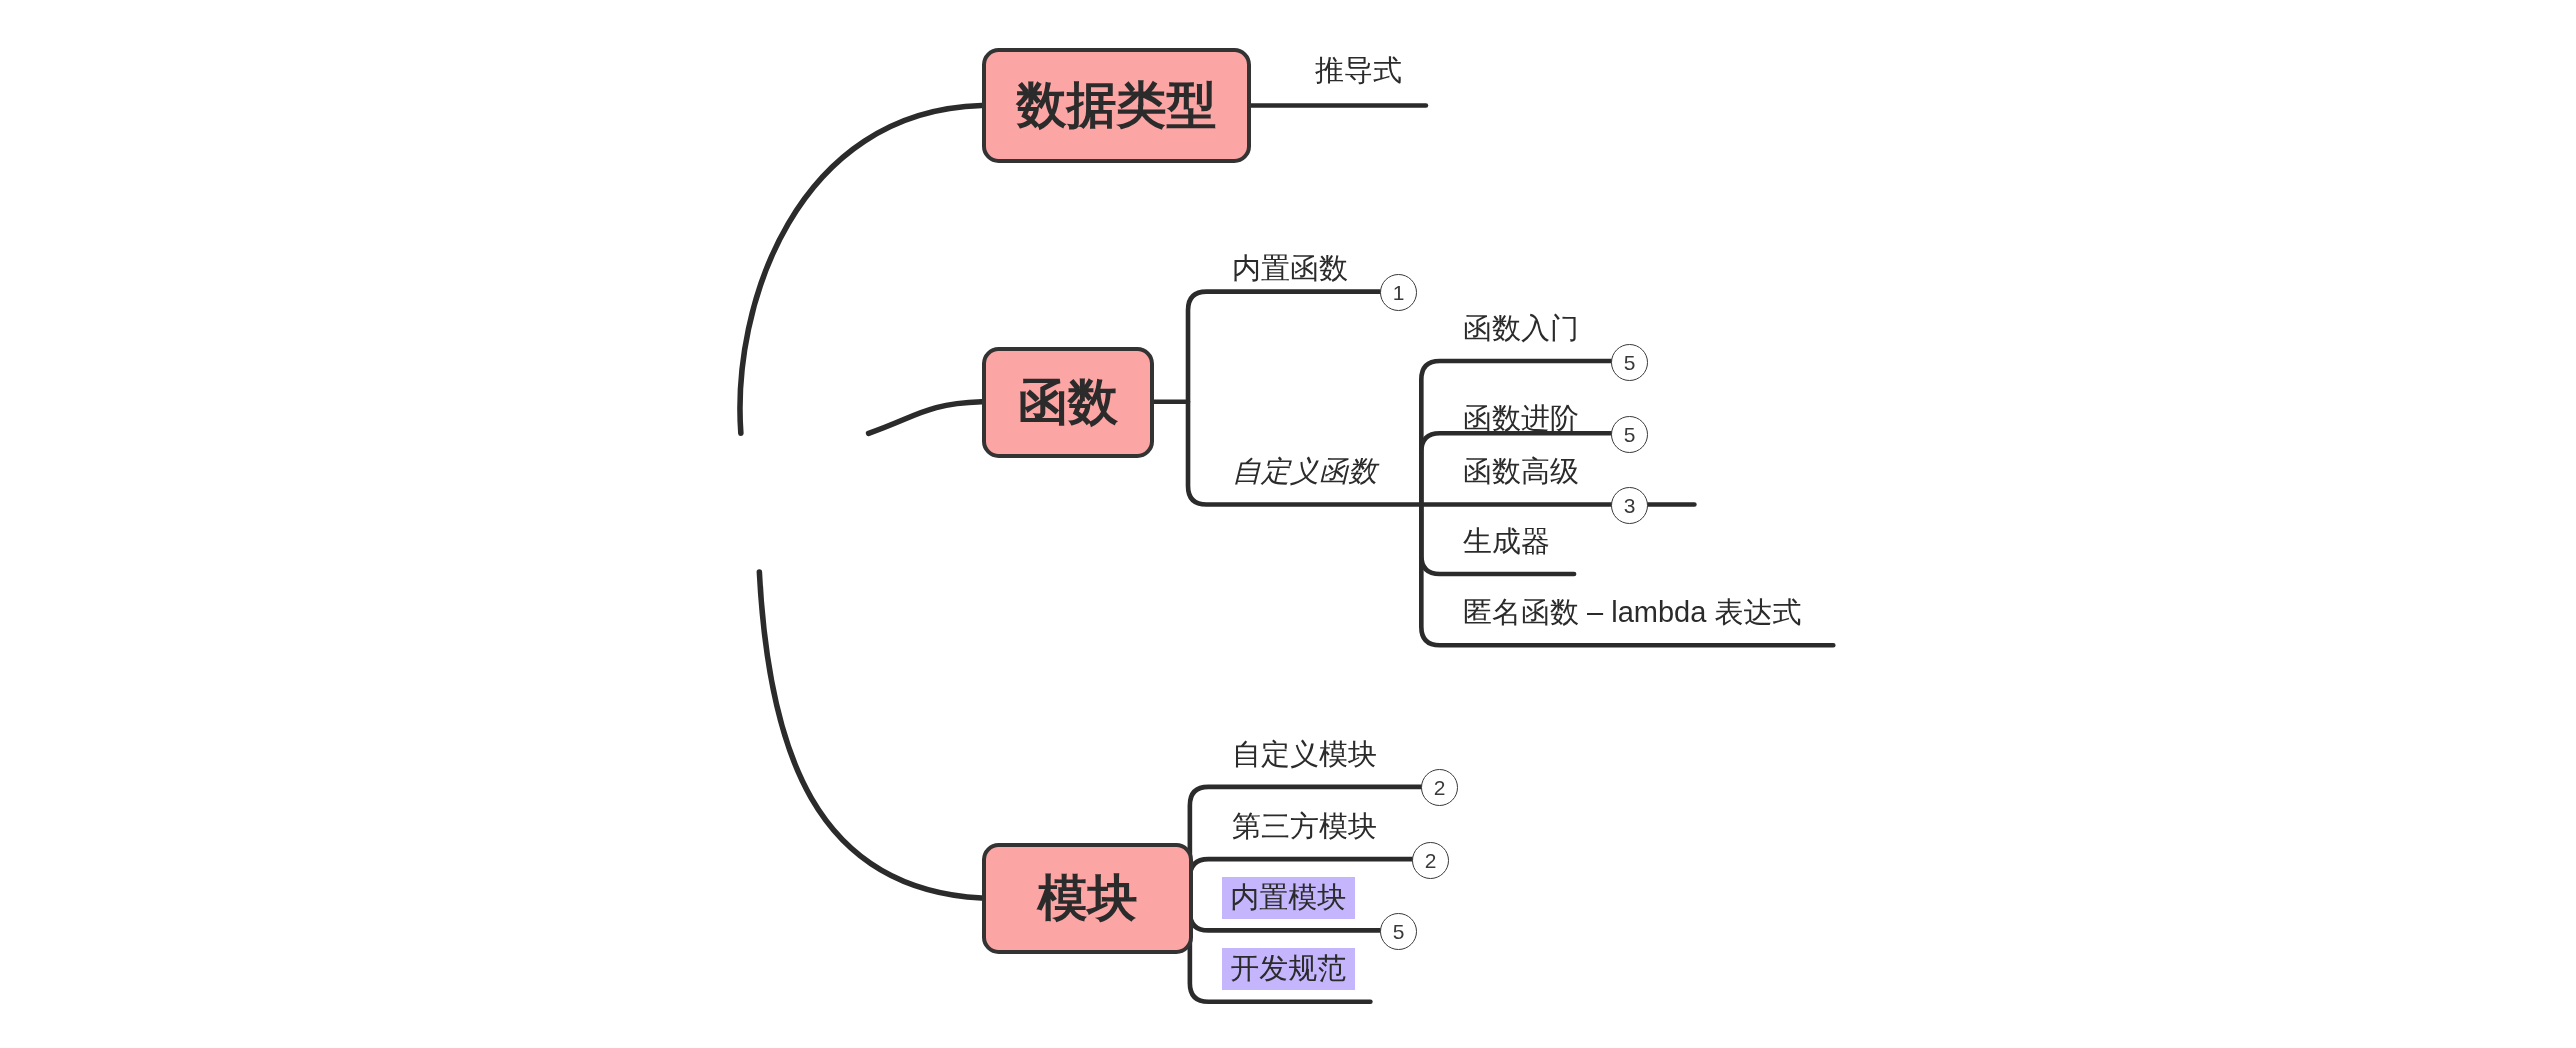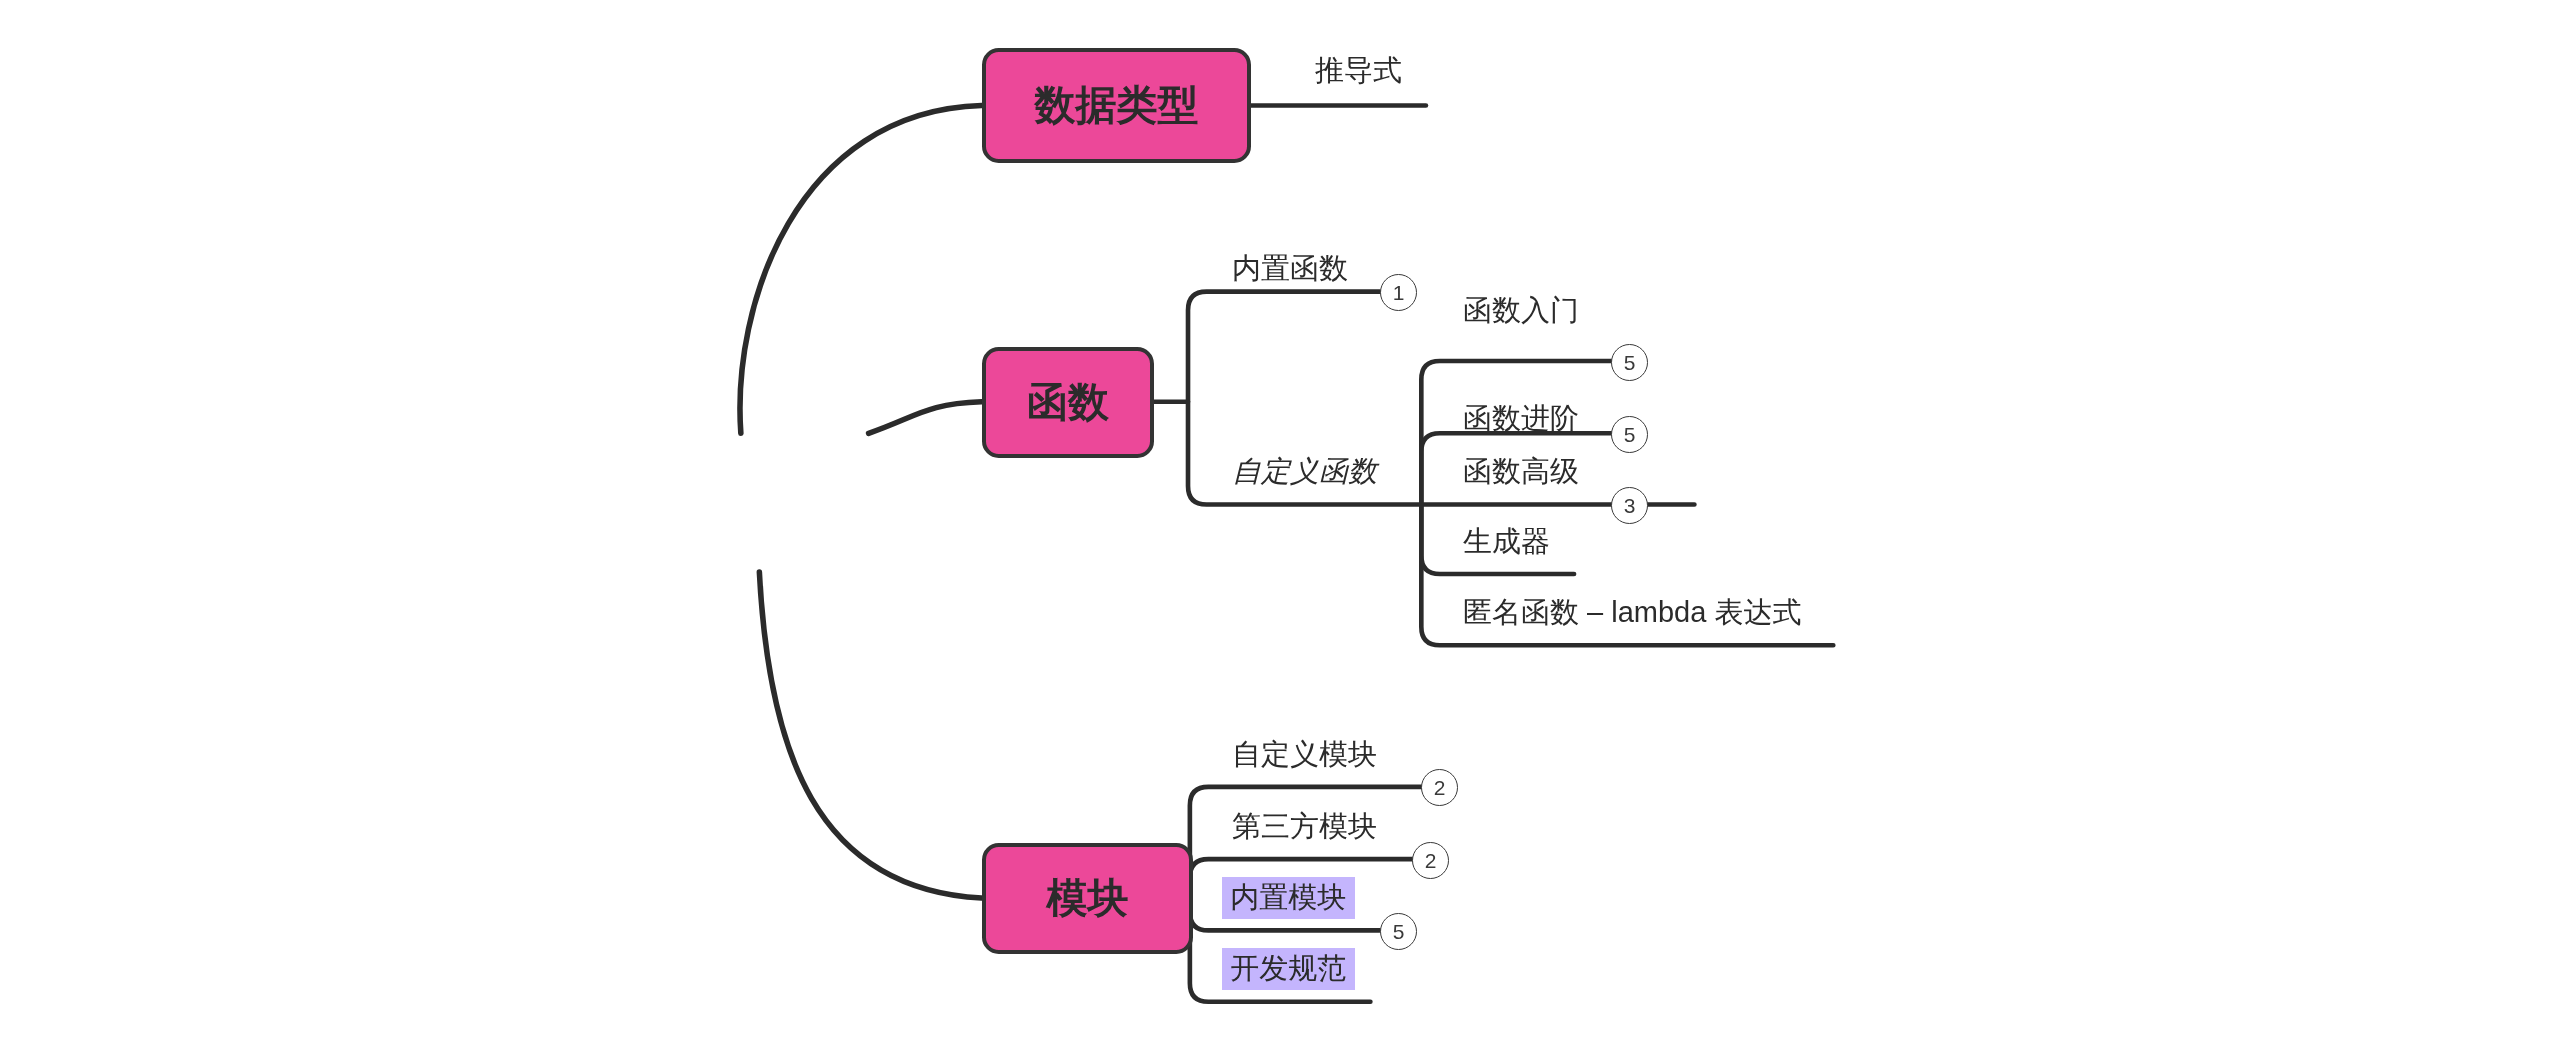--- a/index.html
+++ b/index.html
@@ -37,25 +37,25 @@
   }
   .node-root {
     background: #2a7fc1;
     border-radius: 15px;
     color: #ffffff;
     font-size: 59px;
     font-weight: 700;
     letter-spacing: 1.9px;
   }
   .node-branch {
-    background: #ec4899;
+    background: #fca5a5;
     border: 4.6px solid #333333;
     border-radius: 16.7px;
     color: #2b2b2b;
-    font-size: 41px;
+    font-size: 50px;
     font-weight: 700;
   }
 
   
   .leaf {
     position: absolute;
     white-space: nowrap;
     color: #2b2b2b;
     font-size: 29px;
     font-weight: 400;
@@ -131,21 +131,21 @@
     <span>内置函数</span>
   </div>
   <div class="badge" style="left:1380px; top:274px;">
     <span>1</span>
   </div>
 
   <div class="leaf" style="left:1232px; top:457px;font-style:italic;">
     <span>自定义函数</span>
   </div>
 
-  <div class="leaf" style="left:1463px; top:296px;text-align:right;">
+  <div class="leaf" style="left:1463px; top:314px;text-align:right;">
     <span>函数入门</span>
   </div>
   <div class="badge" style="left:1611px; top:344px;">
     <span>5</span>
   </div>
 
   <div class="leaf" style="left:1463px; top:404px;">
     <span>函数进阶</span>
   </div>
   <div class="badge" style="left:1611px; top:416px;">

